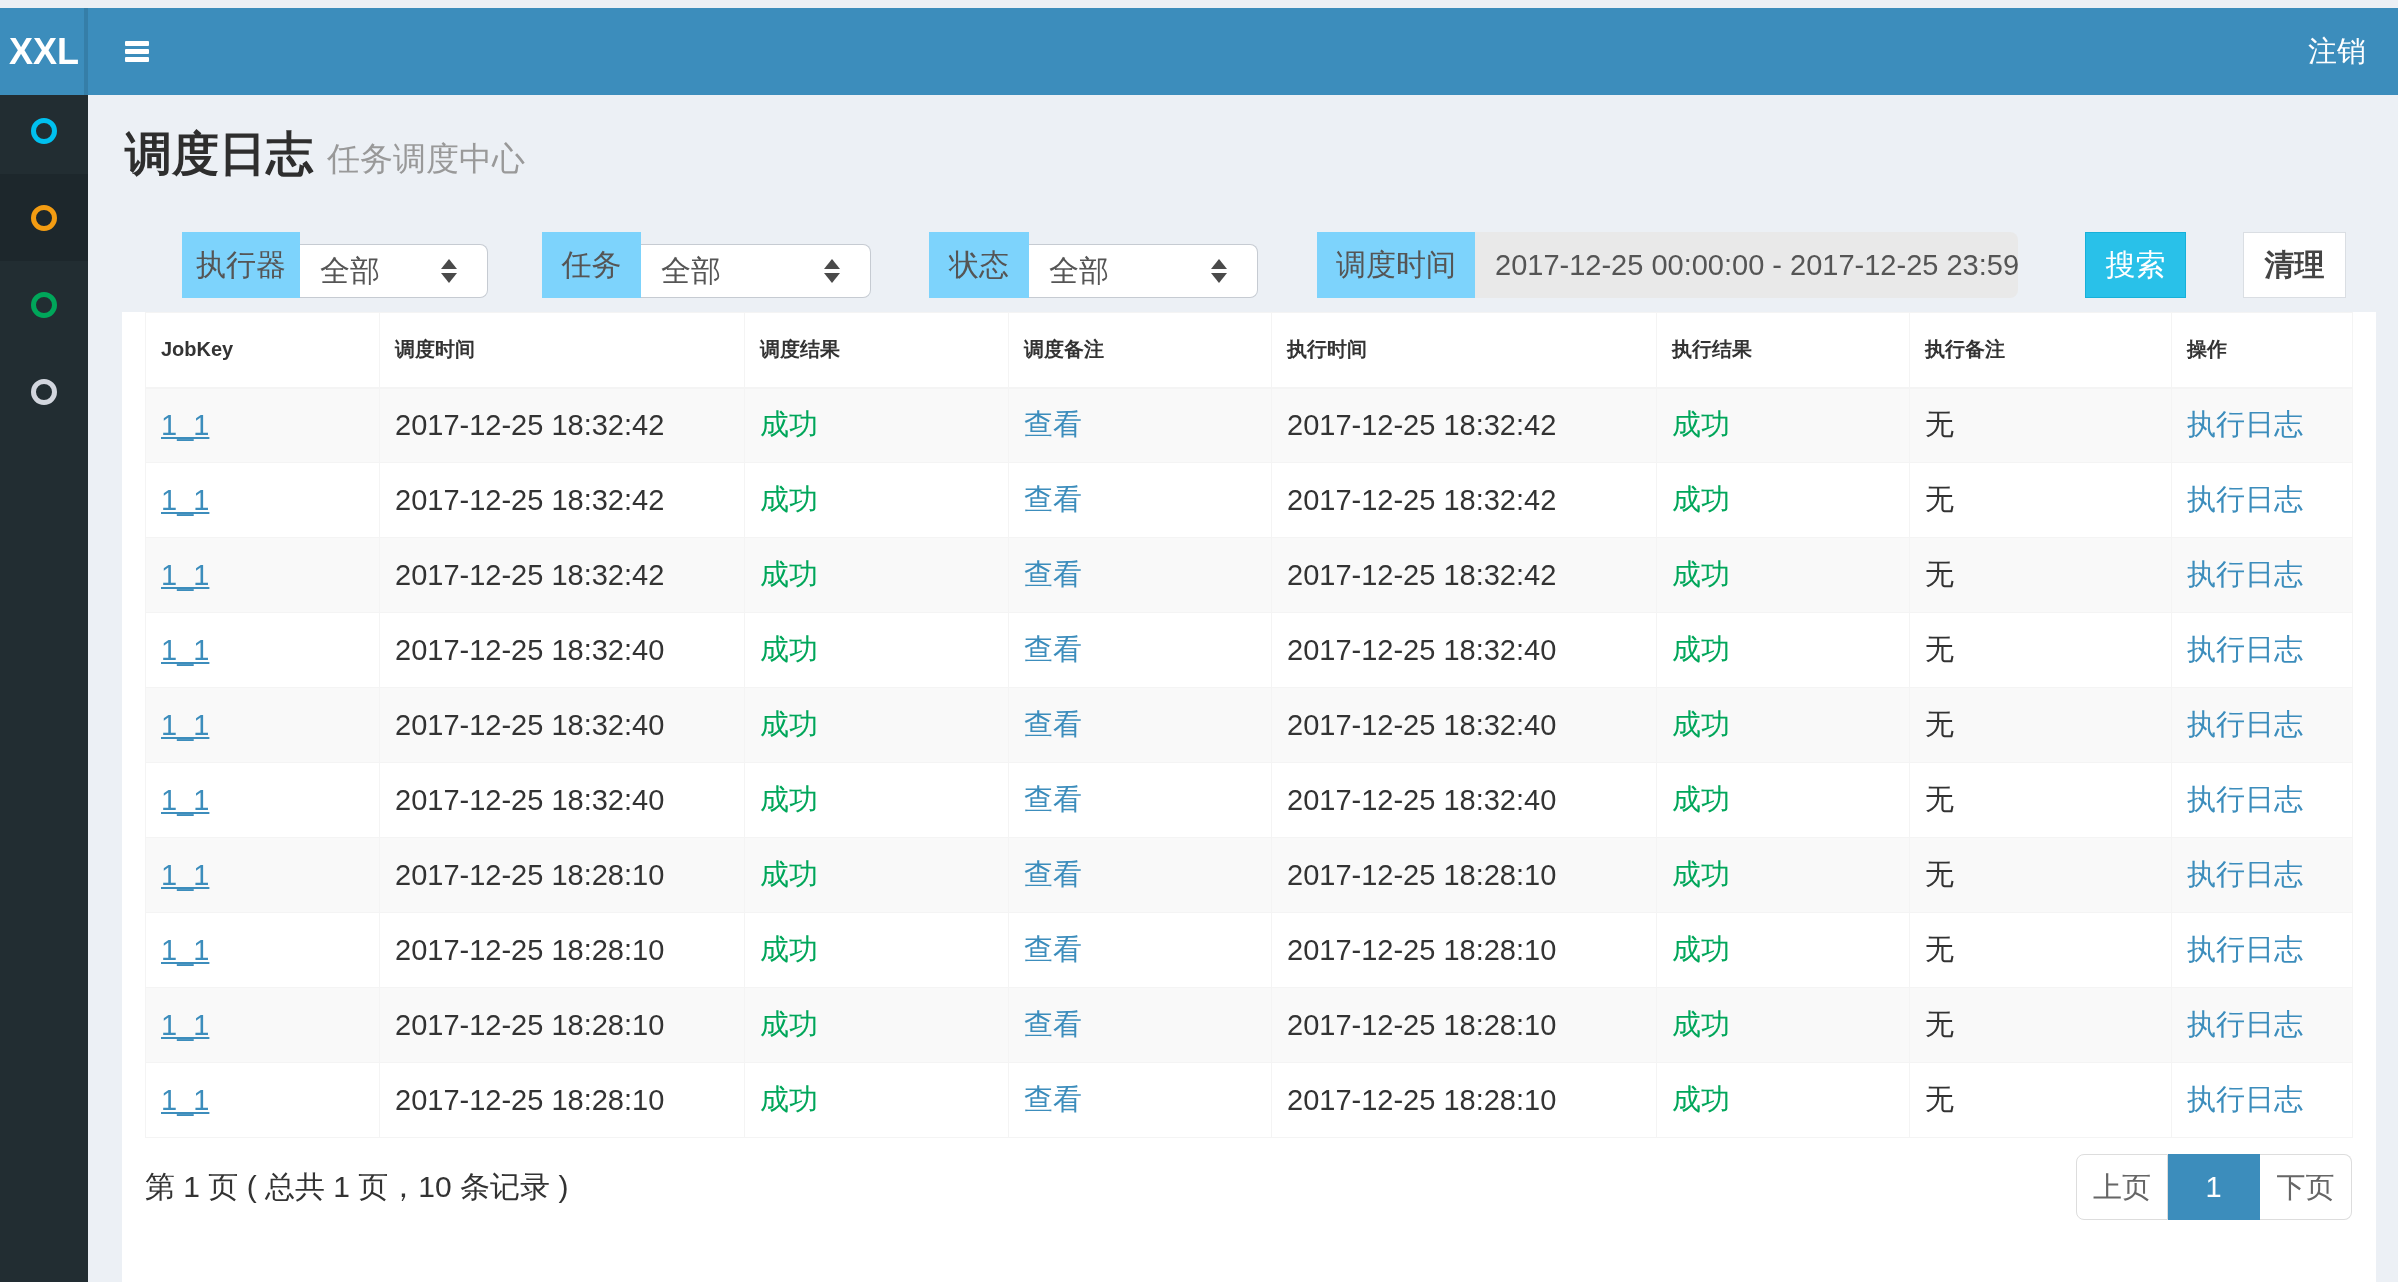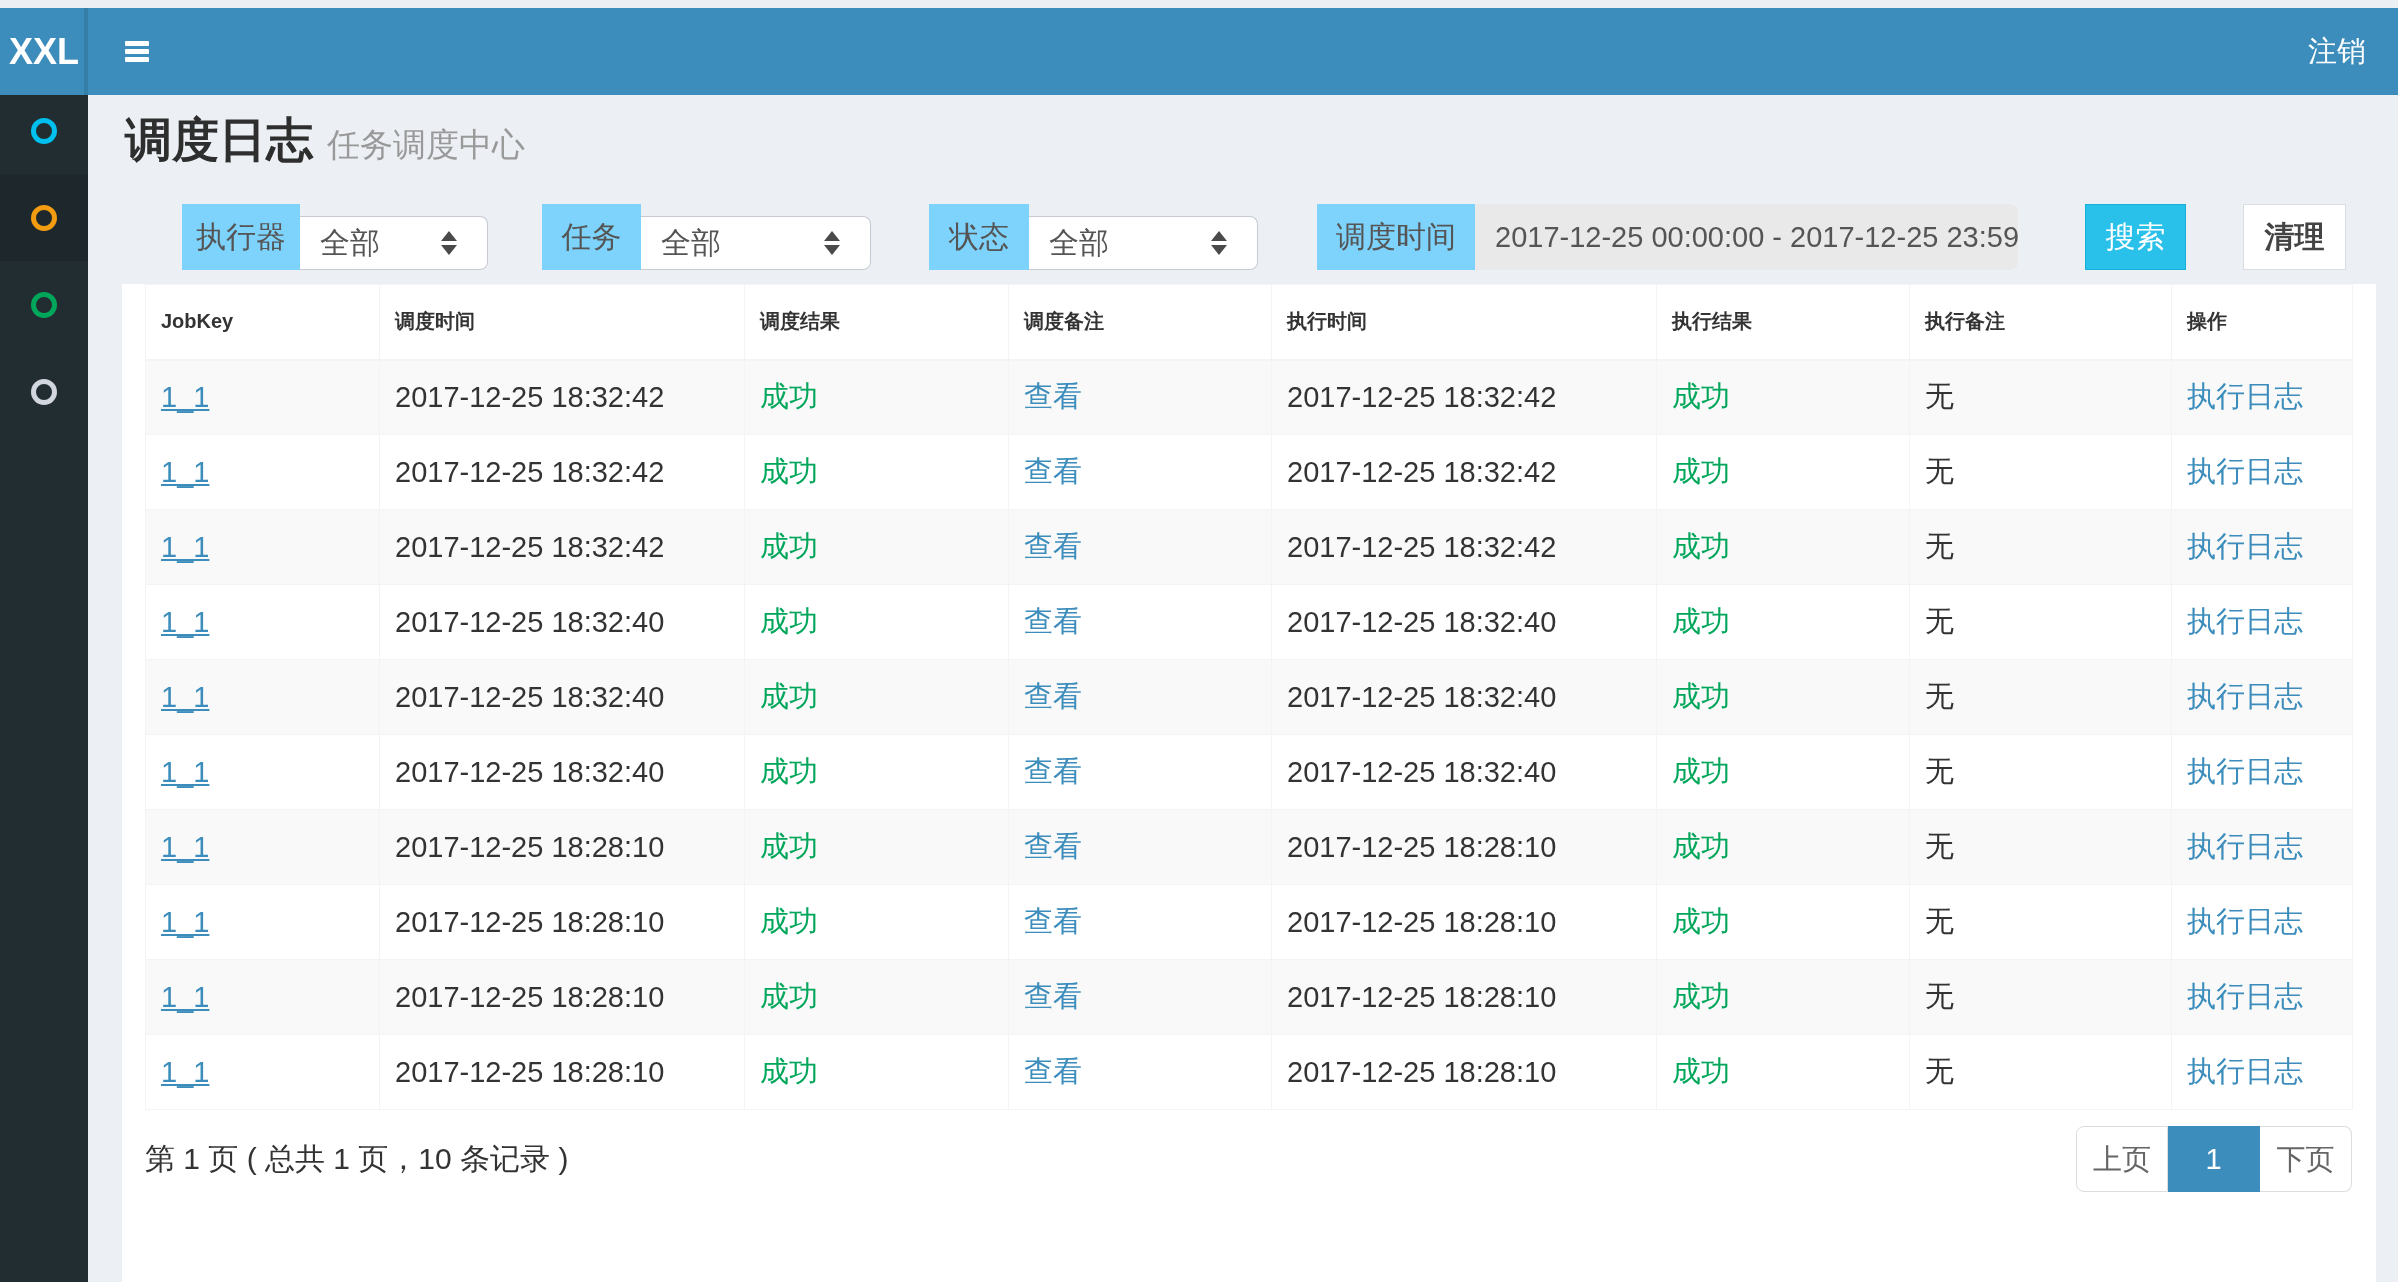--- a/index.html
+++ b/index.html
@@ -17,21 +17,21 @@
   
   .sidebar { position:absolute; left:0; top:87px; width:88px; height:1195px; background:#222d32; }
   .sidebar ul { list-style:none; }
   .s-item { height:87px; display:flex; align-items:center; justify-content:center; cursor:pointer; }
   .s-item.active { background:#1d272c; }
   .ring { width:26px; height:26px; border:5px solid #fff; border-radius:50%; }
 
   
   .content { position:absolute; left:88px; top:87px; width:2310px; height:1195px; background:#ecf0f5; }
   .content-header { padding:25px 26px 0 37px; }
-  h1.page-title { font-size:47px; font-weight:700; color:#2e2e2e; line-height:56px; }
+  h1.page-title { font-size:47px; font-weight:700; color:#2e2e2e; line-height:84px; }
   h1.page-title small { font-size:33px; font-weight:400; color:#999; margin-left:14px; }
 
   
   .filter-bar { display:flex; align-items:stretch; height:66px; margin:31px 26px 0 57px; font-size:30px; }
   .fg { display:flex; align-items:stretch; }
   .addon { background:#7dd3fc; color:#555; display:flex; align-items:center; justify-content:center; }
   .sel { background:#fff; border:1px solid #c6cbd2; border-left:none; border-radius:0 8px 8px 0; color:#555;
          display:flex; align-items:center; padding:0 30px 0 20px; cursor:pointer;margin-top:12px; }
   .sel .val { flex:1; }
   .arrows { display:flex; flex-direction:column; align-items:center; margin-left:12px; }

